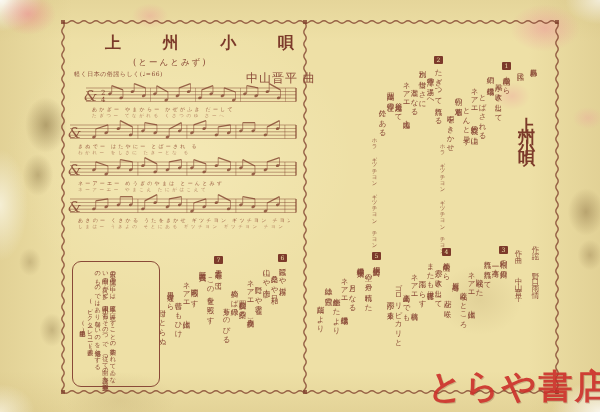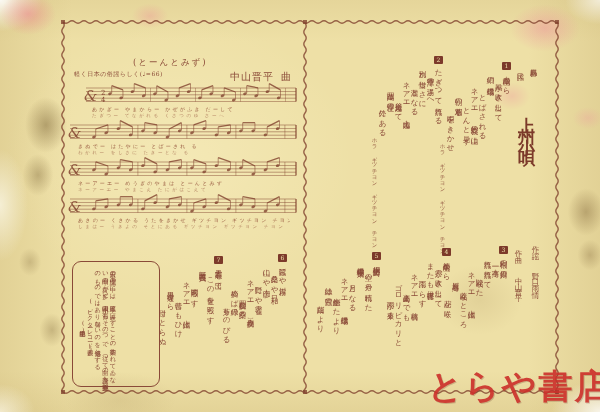--- a/index.html
+++ b/index.html
@@ -28,21 +28,21 @@
       radial-gradient(220px 180px at 180px 160px, rgba(255,248,210,.35), transparent 80%),
       linear-gradient(90deg, rgba(190,165,100,.25), rgba(190,165,100,0) 12%, rgba(190,165,100,0) 88%, rgba(190,165,100,.25)),
       linear-gradient(0deg, rgba(190,165,100,.22), rgba(190,165,100,0) 10%, rgba(190,165,100,0) 90%, rgba(190,165,100,.18));
   }
   #deco{position:absolute;left:0;top:0;width:600px;height:412px;}
   .abs{position:absolute;white-space:nowrap;}
   .vert{writing-mode:vertical-rl;text-orientation:upright;}
   #ltitle{left:105px;top:33px;font-size:16px;letter-spacing:18px;font-weight:bold;color:#7c3a2a;}
   #lsub{left:133px;top:57px;font-size:8.5px;letter-spacing:2px;}
   #tempo{left:74px;top:70px;font-size:6px;letter-spacing:.5px;}
-  #ccredit{left:230px;top:70px;font-size:10px;letter-spacing:1px;font-family:Liberation Mono, monospace;}
+  #ccredit{left:246px;top:70px;font-size:12px;letter-spacing:1px;}
   #lyrics-layer{position:absolute;left:0;top:0;}
   .mlyr{position:absolute;font-size:5px;letter-spacing:2.2px;color:rgba(138,66,46,.85);white-space:nowrap;max-width:212px;overflow:hidden;}
   .mlyr2{font-size:4.5px;opacity:.7;letter-spacing:2.6px;}
   .nbox{position:absolute;left:72px;top:261px;width:88px;height:126px;border:1.5px solid #8a4a38;border-radius:9px;padding:5px 6px;box-sizing:border-box;}
   .nboxin{writing-mode:vertical-rl;text-orientation:upright;height:100%;font-size:6.2px;line-height:7.6px;color:#8a4a38;}
   .nref{padding-top:30px;font-size:6px;}
   .nsig{padding-top:52px;font-size:6px;}
   #pref{left:529px;top:64px;font-size:7px;line-height:8px;}
   #genre{left:516px;top:68px;font-size:7px;line-height:8px;}
   #rtitle{left:516px;top:103px;font-size:17px;letter-spacing:11px;font-weight:bold;color:#7c3a2a;height:185px;}
@@ -275,20 +275,21 @@
       <line x1="242.7" y1="196.7" x2="254.95" y2="198.8" stroke="#82432f" stroke-width="1.3" opacity="0.8"></line>
       <ellipse cx="265.5" cy="211" rx="1.9" ry="1.35" fill="#82432f" opacity="0.8" transform="rotate(-18 265.5 211)"></ellipse>
       <line x1="267.2" y1="210.5" x2="267.2" y2="203" stroke="#82432f" stroke-width="0.7" opacity="0.8"></line>
       <ellipse cx="277.75" cy="204.7" rx="1.9" ry="1.35" fill="#82432f" opacity="0.8" transform="rotate(-18 277.75 204.7)"></ellipse>
       <line x1="279.45" y1="204.2" x2="279.45" y2="196.7" stroke="#82432f" stroke-width="0.7" opacity="0.8"></line>
       <line x1="267.2" y1="203" x2="279.45" y2="196.7" stroke="#82432f" stroke-width="1.3" opacity="0.8"></line>
       <line x1="284.875" y1="199" x2="284.875" y2="212.6" stroke="#82432f" stroke-width="0.6" opacity="0.7"></line>
       <line x1="296" y1="199" x2="296" y2="212.6" stroke="#82432f" stroke-width="1.4" opacity="0.8"></line>
     </svg>
 
+  <div class="abs" id="ltitle">上 州 小 唄</div>
   <div class="abs" id="lsub">(とーんとみず)</div>
   <div class="abs" id="tempo">軽く日本の俗謡らしく(♩=66)</div>
   <div class="abs" id="ccredit">中山晋平 曲</div>
   <div id="lyrics-layer">
       <div class="mlyr" style="left: 92px; top: 106px;">あかぎー やまからー かぜがふき だーして</div>
       <div class="mlyr mlyr2" style="left: 92px; top: 113px;">たぎつー てながれる くさつのゆ さーへ</div>
       <div class="mlyr" style="left: 78px; top: 143px;">きぬでー はたやにー とばーされ る</div>
       <div class="mlyr mlyr2" style="left: 78px; top: 150px;">わかれー をしさに たきーとな る</div>
       <div class="mlyr" style="left: 78px; top: 180px;">ネーアーエー めうぎのやまは とーんとみず</div>
       <div class="mlyr mlyr2" style="left: 78px; top: 187px;">ネーアーエー やまこえ たにがはこえて</div>

